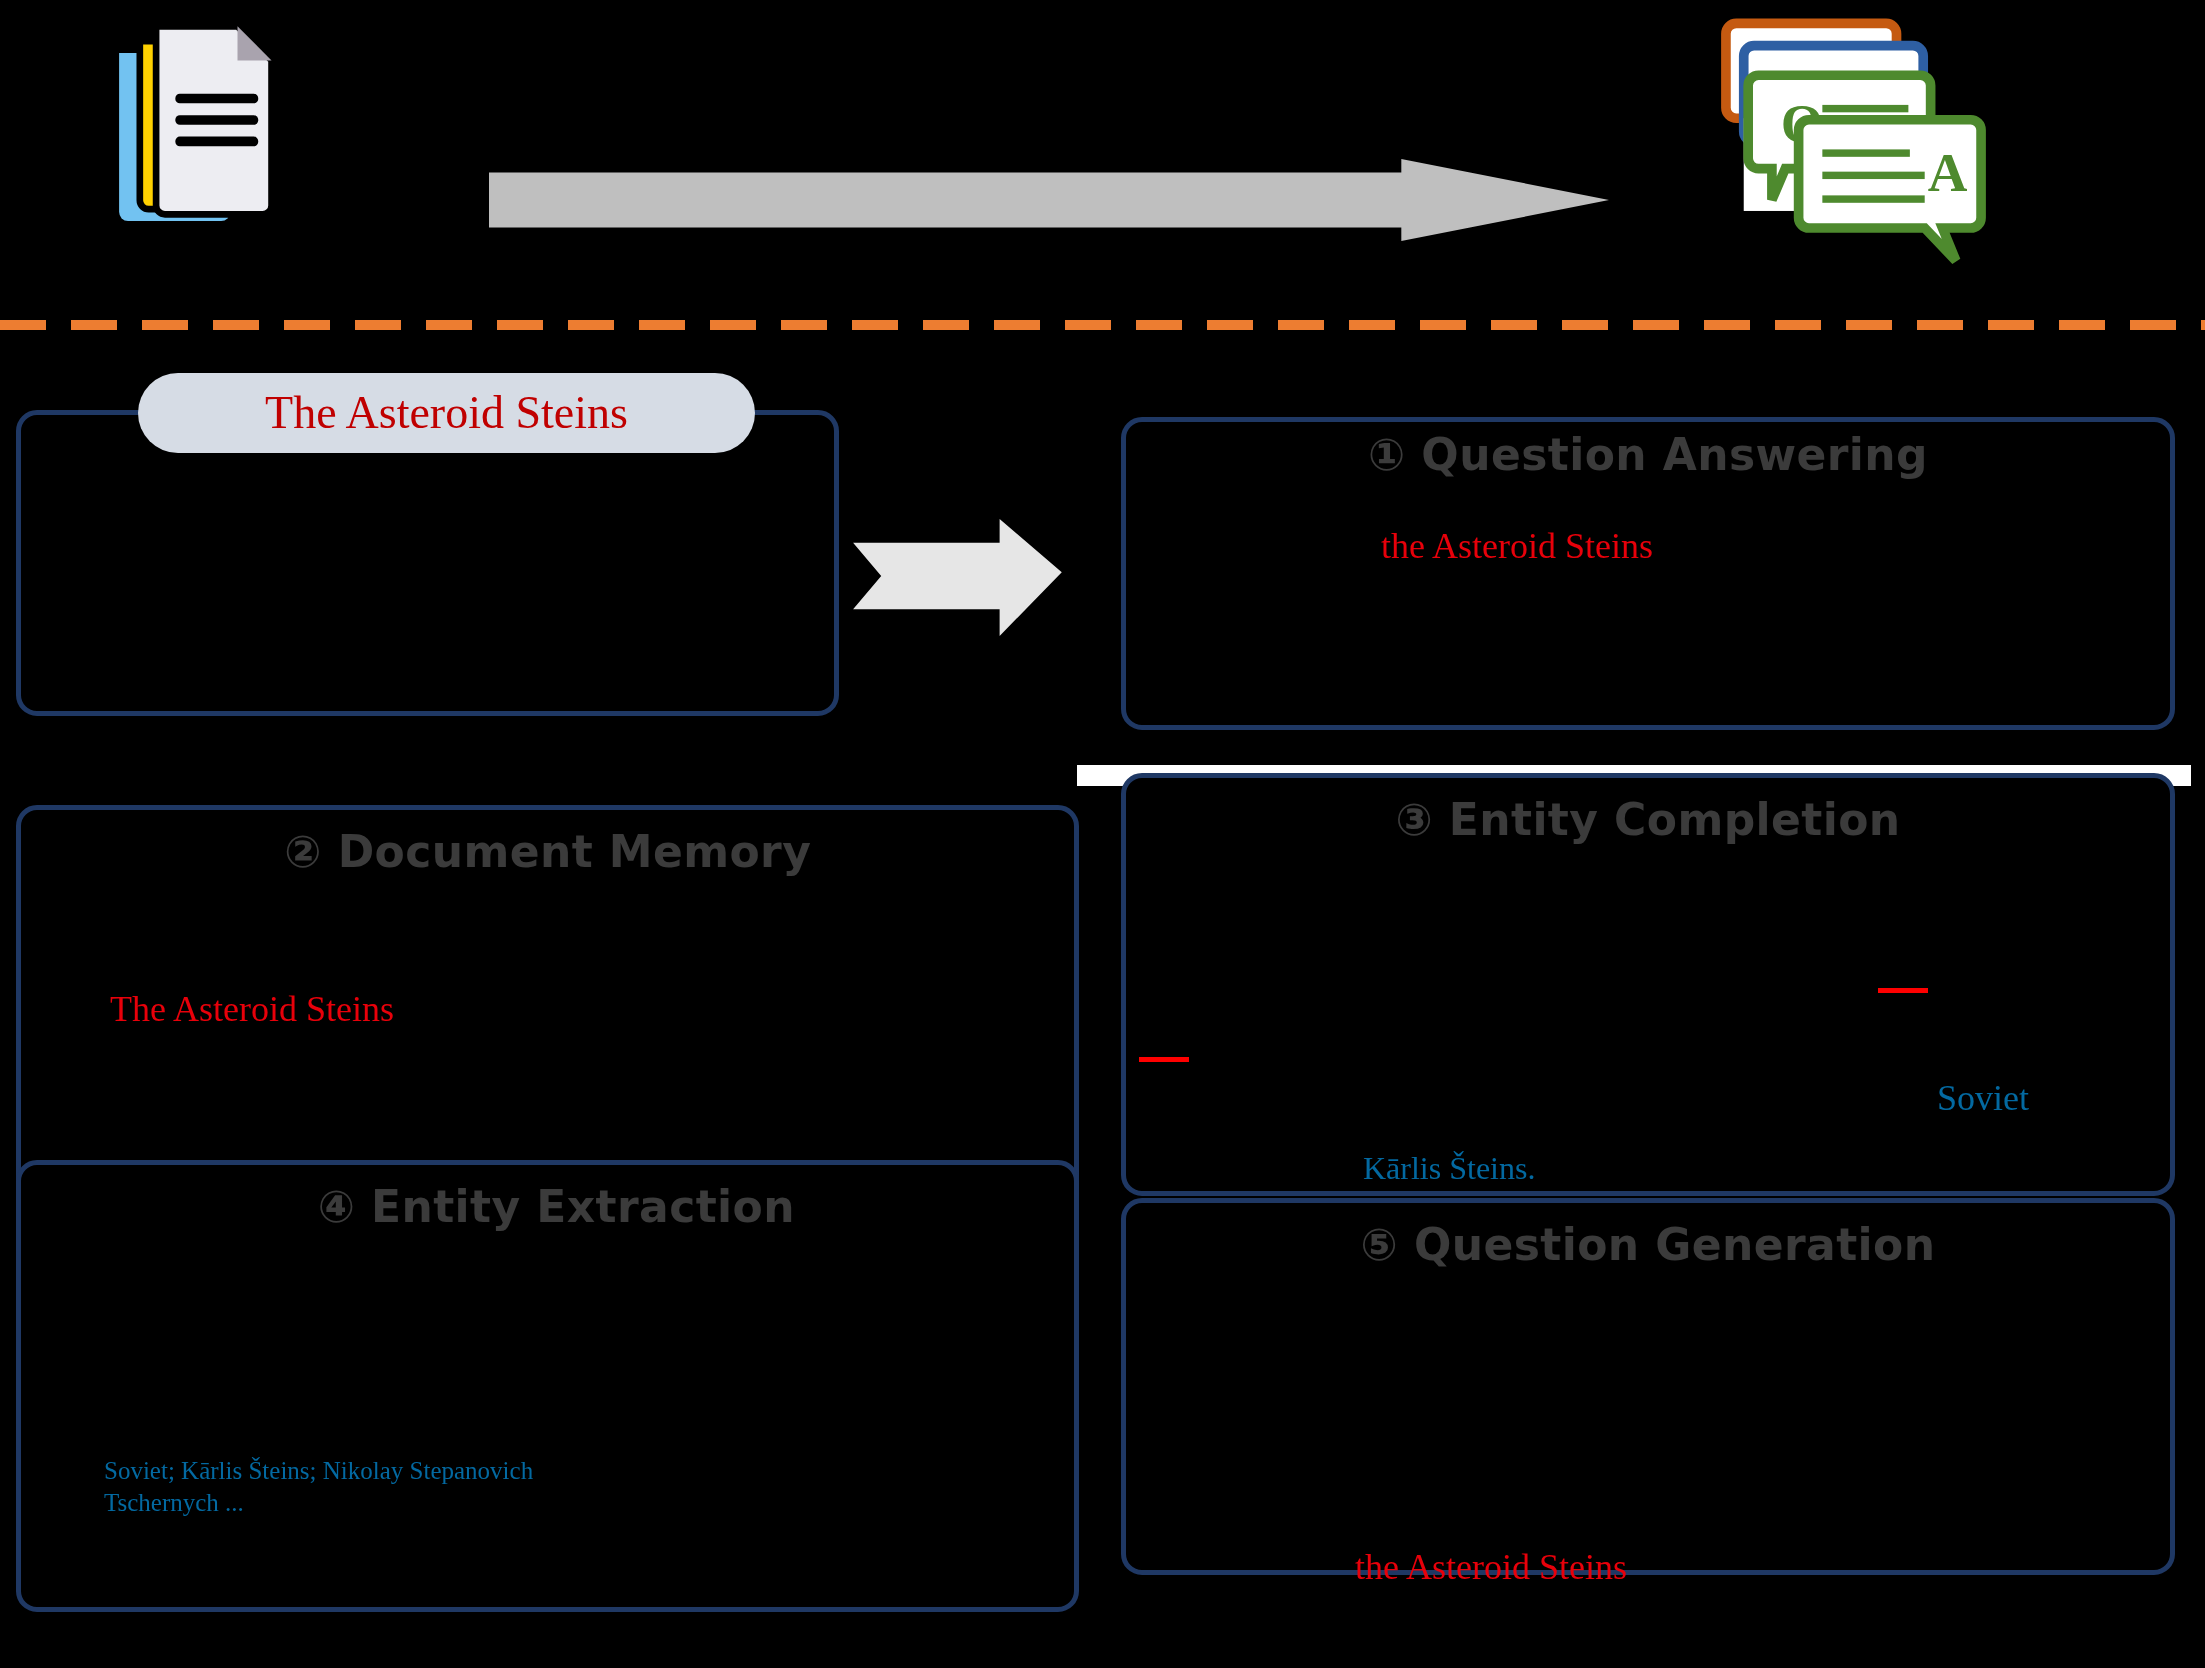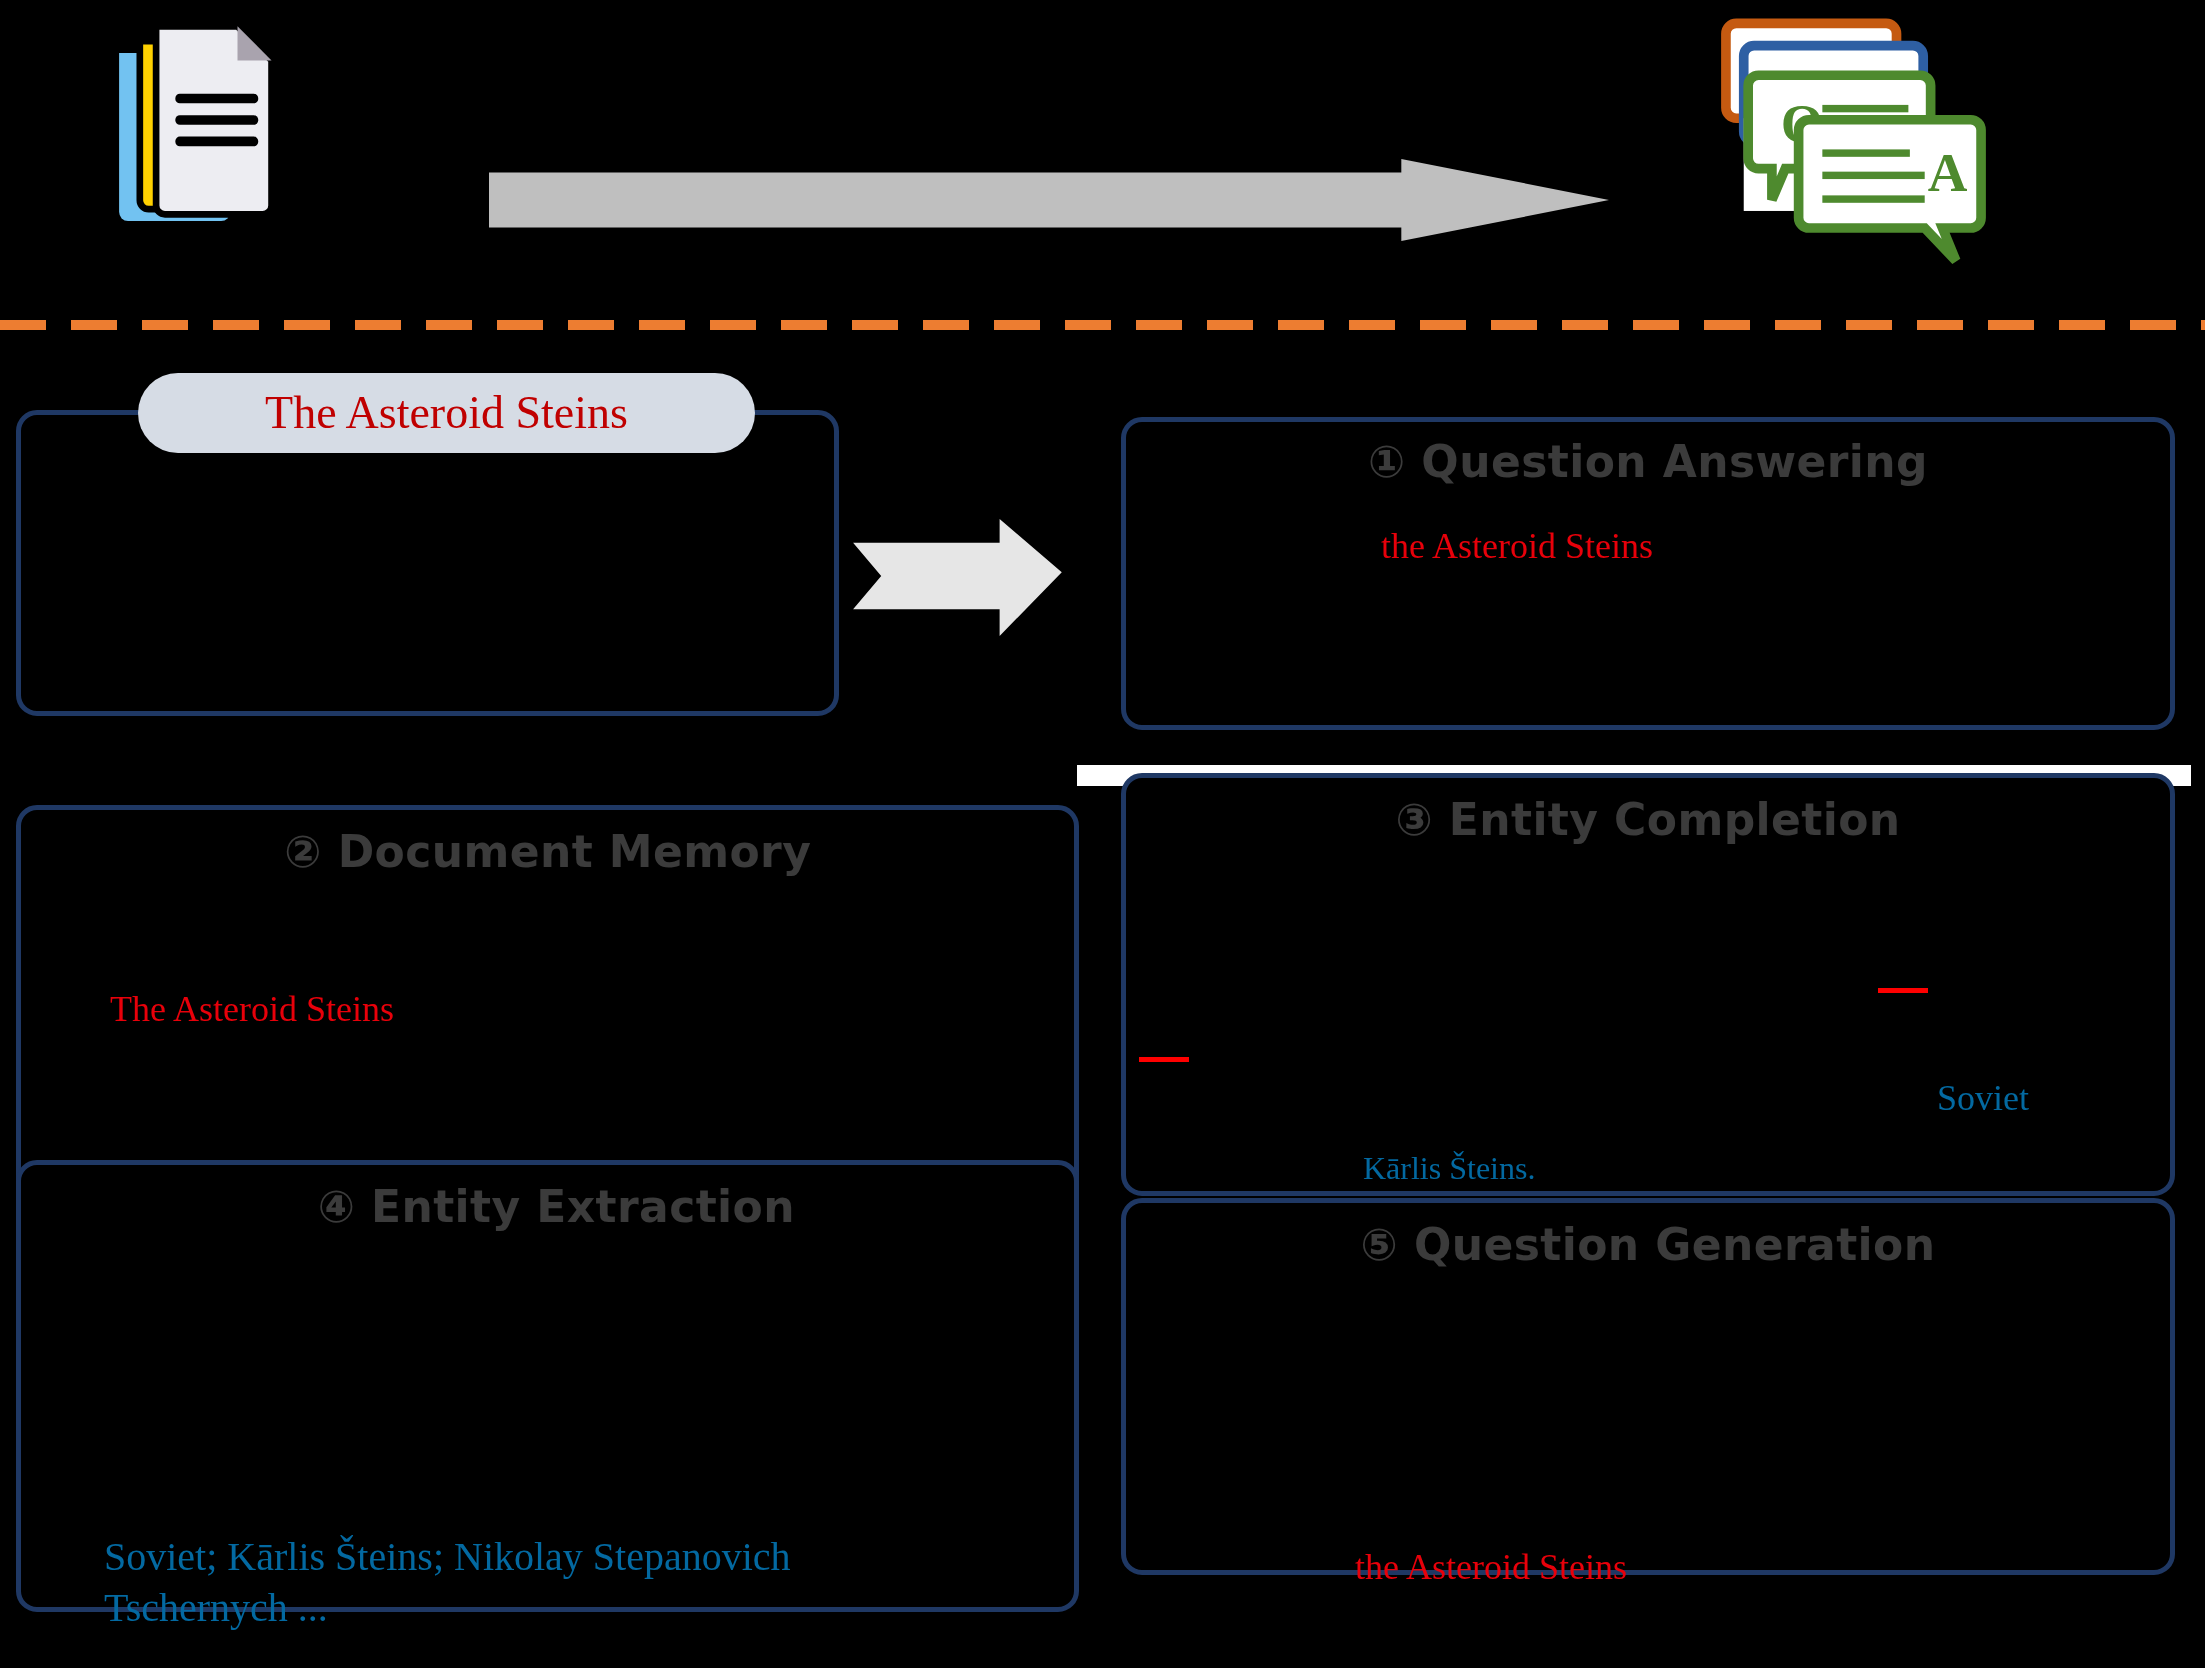--- a/index.html
+++ b/index.html
@@ -86,21 +86,21 @@
     line-height:1.28;
     white-space:pre-wrap;
   }
   .t-red{color:#E8000A;}
   .t-blue{color:#0369a1;}
 
   #qa-answer      {left:1381px;top:523px;  font-size:36px;}
   #mem-answer     {left:110px; top:986px; font-size:36px;}
   #ec-soviet      {left:1937px;top:1075px; font-size:36px;}
   #ec-karlis      {left:1363px;top:1148px; font-size:32px;}
-  #ee-entities    {left:104px; top:1531px; width:912px; font-size:40px;}
+  #ee-entities    {left:104px; top:1455px; width:912px; font-size:25px;}
   #qgen-question  {left:1355px;top:1544px; font-size:36px;}
 
   .red-mark{position:absolute;background:#FF0000;height:5.2px;}
   #mark-a{left:1139px;top:1057px;width:50px;}
   #mark-b{left:1878px;top:988px;width:50px;}
 </style>
 </head>
 <body>
 
 <div class="stage">
@@ -147,21 +147,21 @@
     <span>The Asteroid Steins</span>
   </div>
 
   <div class="mid-arrow">
     <svg viewBox="0 0 320 200" xmlns="http://www.w3.org/2000/svg">
       <path d="M0 32 H198 V0 L282 72 L198 158 V122 H0 L38 77 Z" fill="#E6E6E6"></path>
     </svg>
   </div>
 
   <div class="panel" id="panel-qa">
-    <div class="panel-title" style="top:14px;">① Question Answering</div>
+    <div class="panel-title" style="top:7px;">① Question Answering</div>
   </div>
   <div class="body-text t-red" id="qa-answer">the Asteroid Steins</div>
 
   <div class="white-strip"></div>
 
   <div class="panel" id="panel-memory">
     <div class="panel-title" style="top:16.3px;">② Document Memory</div>
   </div>
   <div class="body-text t-red" id="mem-answer">The Asteroid Steins</div>
 

